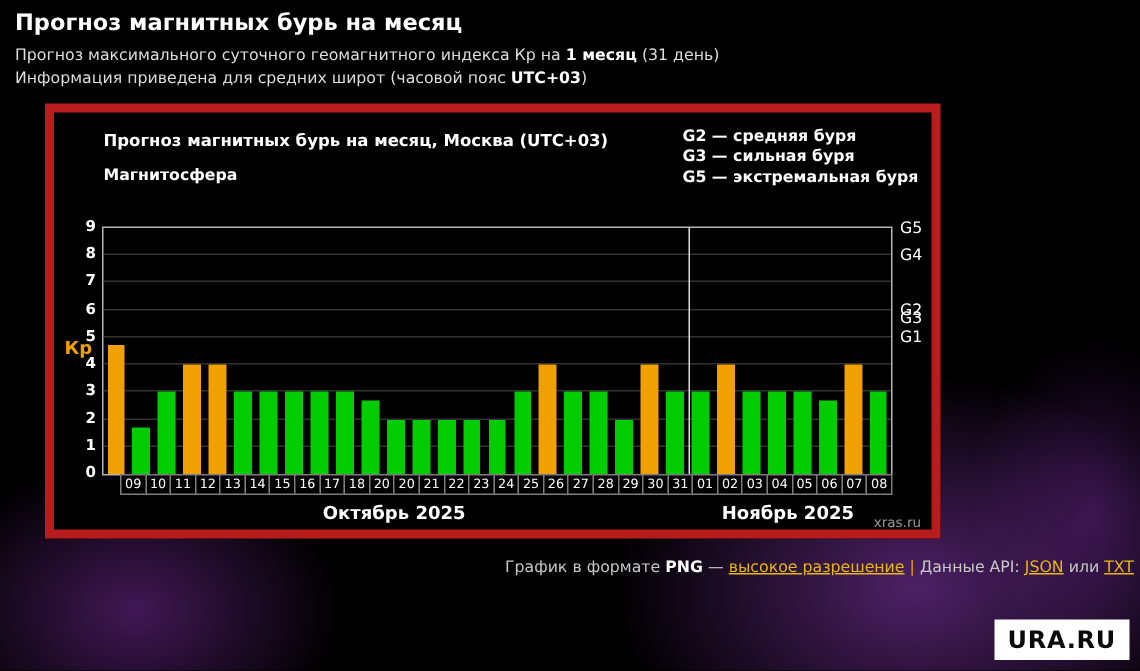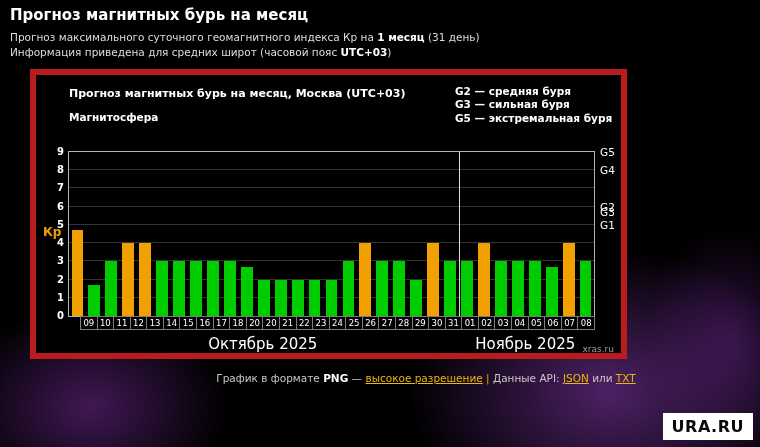--- a/index.html
+++ b/index.html
@@ -34,24 +34,24 @@
   .plot { position:absolute; left:32px; top:76px; width:527px; height:166px;
     border:1px solid #b5b5b5; background:#000; }
   .gridline { position:absolute; left:0; width:100%; height:1px; background:#333; }
   .bar { position:absolute; bottom:0; }
   .ytick { position:absolute; right:calc(100% + 5px); font-size:10px; font-weight:bold; color:#fff; width:14px; text-align:right; line-height:12px; }
   .gtick { position:absolute; left:calc(100% + 6px); font-size:10.5px; font-weight:normal; color:#fff; line-height:12px; }
   .month-sep { position:absolute; top:0; bottom:0; width:1px; background:#ddd; }
   .date-axis { position:absolute; left:-1px; top:100%; width:calc(100% + 2px); height:14px; display:flex;padding-left:12px; }
   .date-cell { flex:1; border:1px solid #7d7d7d; margin-left:-1px; font-size:8.5px; line-height:12px; text-align:center; color:#fff; background:#000; }
   .date-cell:first-child { margin-left:0; }
-  .month-label { position:absolute; top:260px; transform:translateX(-50%); font-size:15px; font-weight:normal; color:#fff; white-space:nowrap; }
+  .month-label { position:absolute; top:260px; transform:translateX(-50%); font-size:12px; font-weight:bold; color:#fff; white-space:nowrap; }
   .source { position:absolute; right:7px; top:269px; font-size:9px; color:#9a9a9a; }
 
-  .footer { position:absolute; left:96px; top:372px; width:660px; text-align:center;
+  .footer { position:absolute; left:96px; top:372px; width:660px; text-align:right;
     font-size:10.5px; color:#c8c8c8; z-index:2; }
   .footer b { color:#fff; }
   .flink { color:#e8b80a; text-decoration:underline; cursor:pointer; }
   .fsep { color:#f0a000; }
 
   .logo { position:absolute; right:7px; bottom:7px; background:#fff; color:#0a0a0a;
     font-weight:bold; font-size:16px; padding:4px 9px; letter-spacing:0.5px; z-index:3; }
 </style>
 </head>
 <body>

